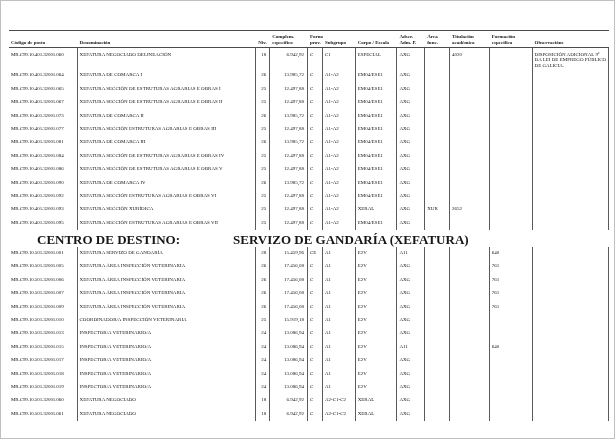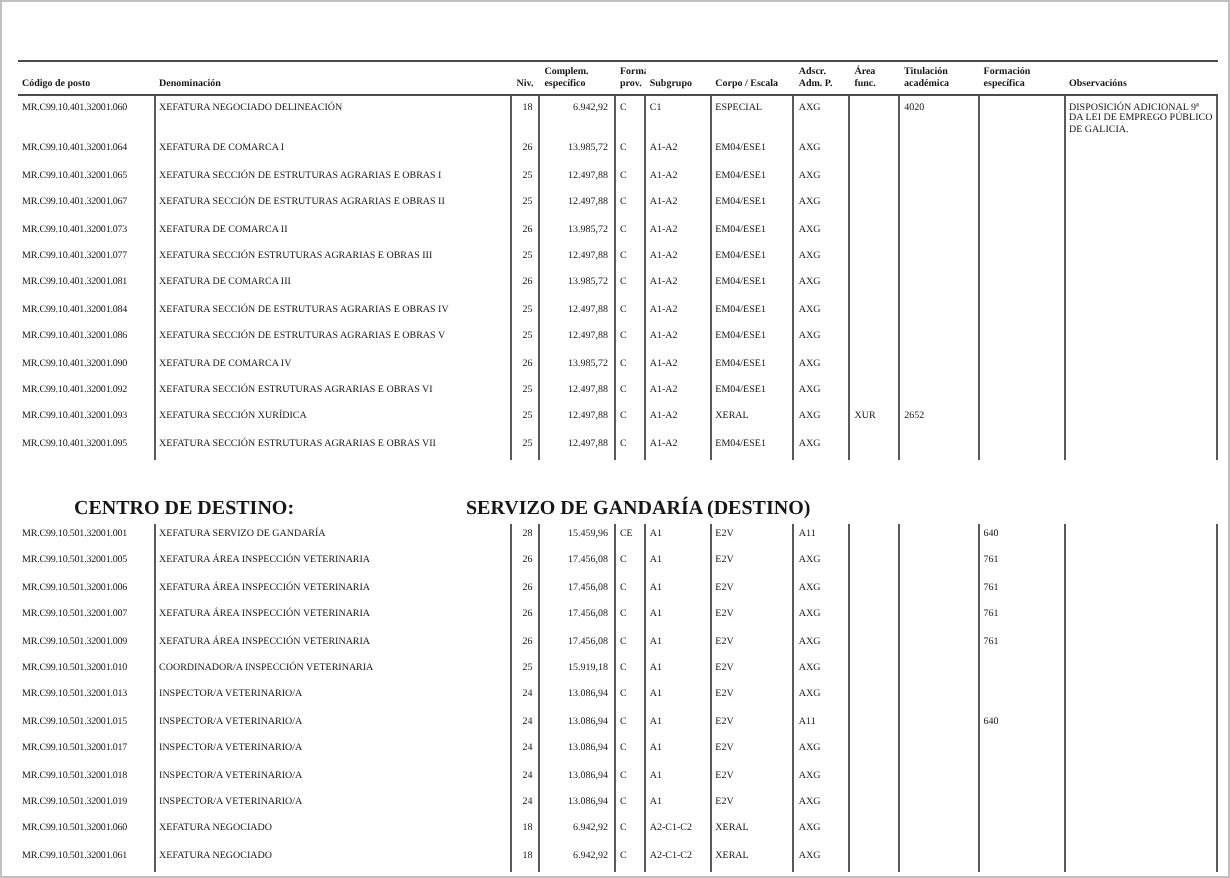--- a/index.html
+++ b/index.html
@@ -33,22 +33,22 @@
   .c-corpo{width:42px;}
   .c-adscr{width:28px;}
   .c-area{width:25px;}
   .c-titulacion{width:40px;}
   .c-formacion{width:43px;}
   .c-observacions{width:77px;}
   .hcell{border:none;}
   .td.c-niv,.td.c-complem{text-align:right;padding-right:3px;}
   .td.c-codigo{white-space:nowrap;letter-spacing:-0.1px;}
   .centro{
-    position:relative;height:14px;margin-top:18px;
-    font-weight:bold;font-size:10px;line-height:13px;white-space:nowrap;
+    position:relative;height:14px;margin-top:3px;
+    font-weight:bold;font-size:13px;line-height:13px;white-space:nowrap;
   }
   .centro-label{position:absolute;left:28px;top:0;}
   .centro-value{position:absolute;left:224px;top:0;}
   .section{width:600px;}
 </style>
 </head>
 <body>
 
 <div class="page">
   <div class="doc">
@@ -278,21 +278,21 @@
           <div class="td c-adscr">AXG</div>
           <div class="td c-area"></div>
           <div class="td c-titulacion"></div>
           <div class="td c-formacion"></div>
           <div class="td c-observacions"></div>
         </div>
       </div>
 
     <div class="centro">
       <span class="centro-label">CENTRO DE DESTINO:</span>
-      <span class="centro-value">SERVIZO DE GANDARÍA (DESTINO)</span>
+      <span class="centro-value">SERVIZO DE GANDARÍA (XEFATURA)</span>
     </div>
 
     <div class="section">
         <div class="tr">
           <div class="td c-codigo">MR.C99.10.501.32001.001</div>
           <div class="td c-denominacion">XEFATURA SERVIZO DE GANDARÍA</div>
           <div class="td c-niv">28</div>
           <div class="td c-complem">15.459,96</div>
           <div class="td c-forma">CE</div>
           <div class="td c-subgrupo">A1</div>

